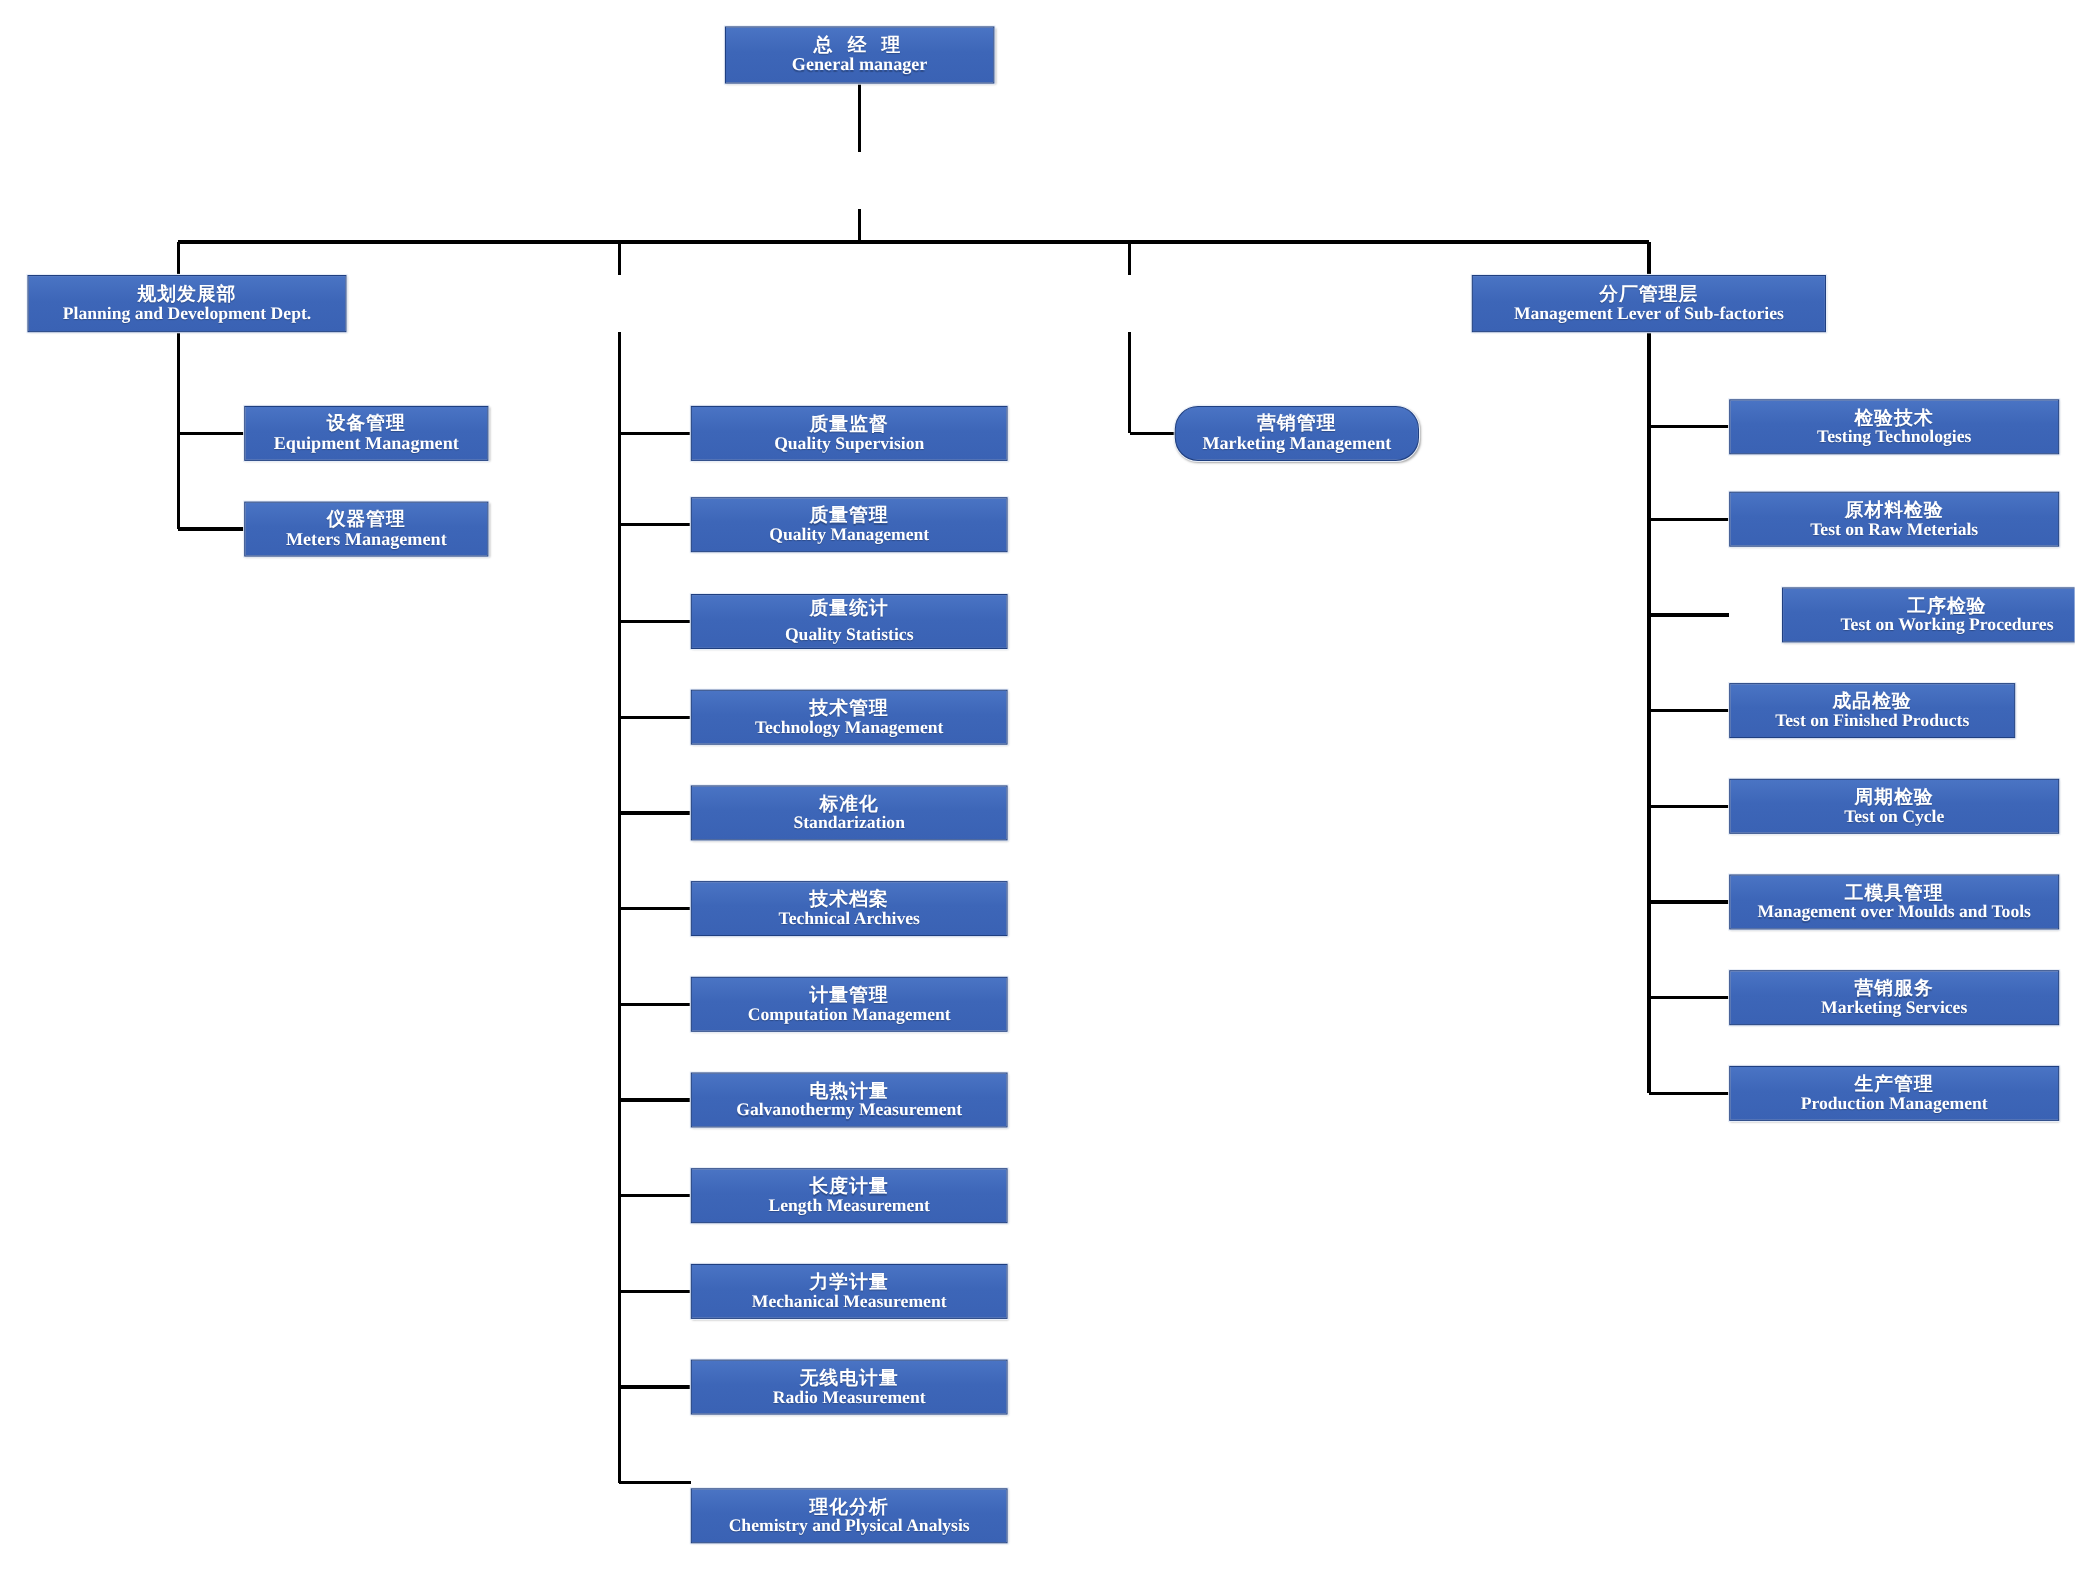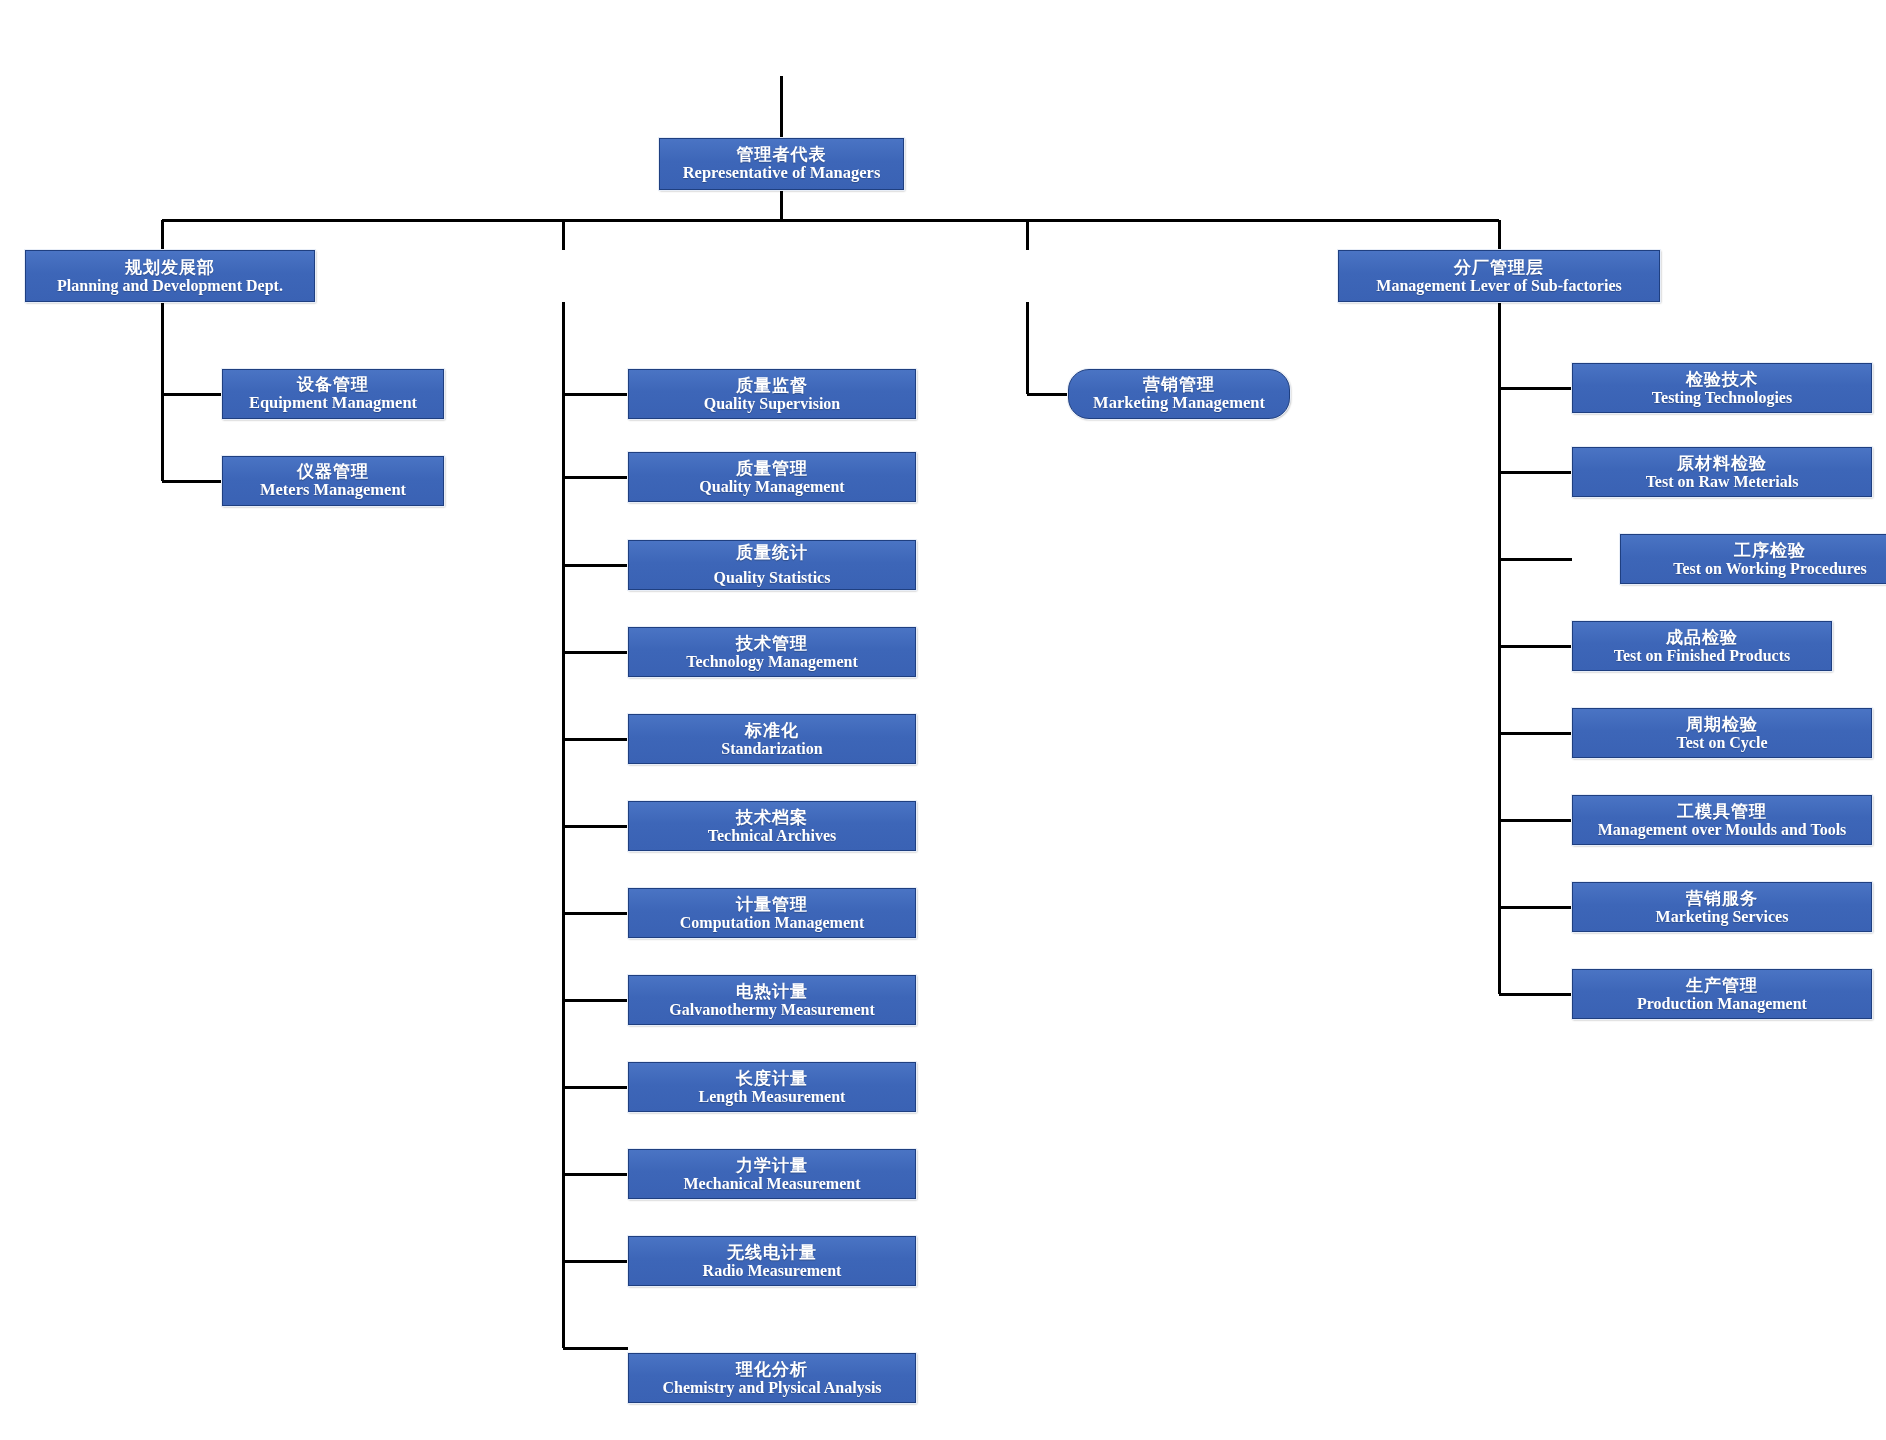--- a/index.html
+++ b/index.html
@@ -96,25 +96,25 @@
       <line x1="1499" y1="388" x2="1572" y2="388" stroke="#000000" stroke-width="3" shape-rendering="crispEdges"></line>
       <line x1="1499" y1="472" x2="1572" y2="472" stroke="#000000" stroke-width="3" shape-rendering="crispEdges"></line>
       <line x1="1499" y1="559" x2="1572" y2="559" stroke="#000000" stroke-width="3" shape-rendering="crispEdges"></line>
       <line x1="1499" y1="646" x2="1572" y2="646" stroke="#000000" stroke-width="3" shape-rendering="crispEdges"></line>
       <line x1="1499" y1="733" x2="1572" y2="733" stroke="#000000" stroke-width="3" shape-rendering="crispEdges"></line>
       <line x1="1499" y1="820" x2="1572" y2="820" stroke="#000000" stroke-width="3" shape-rendering="crispEdges"></line>
       <line x1="1499" y1="907" x2="1572" y2="907" stroke="#000000" stroke-width="3" shape-rendering="crispEdges"></line>
       <line x1="1499" y1="994" x2="1572" y2="994" stroke="#000000" stroke-width="3" shape-rendering="crispEdges"></line>
     </svg>
 
-
-  <div class="node" style="left:659px; top:138px; width:245px; height:52px;">
-    <span class="cn">管理者代表</span>
-    <span class="en">Representative of Managers</span>
+  <div class="node root" style="left:659px; top:24px; width:245px; height:52px;">
+    <span class="cn">总 经 理</span>
+    <span class="en">General manager</span>
   </div>
+
 
   <div class="node wide" style="left:25px; top:250px; width:290px; height:52px;">
     <span class="cn">规划发展部</span>
     <span class="en">Planning and Development Dept.</span>
   </div>
 
 
 
   <div class="node wide" style="left:1338px; top:250px; width:322px; height:52px;">
     <span class="cn">分厂管理层</span>

